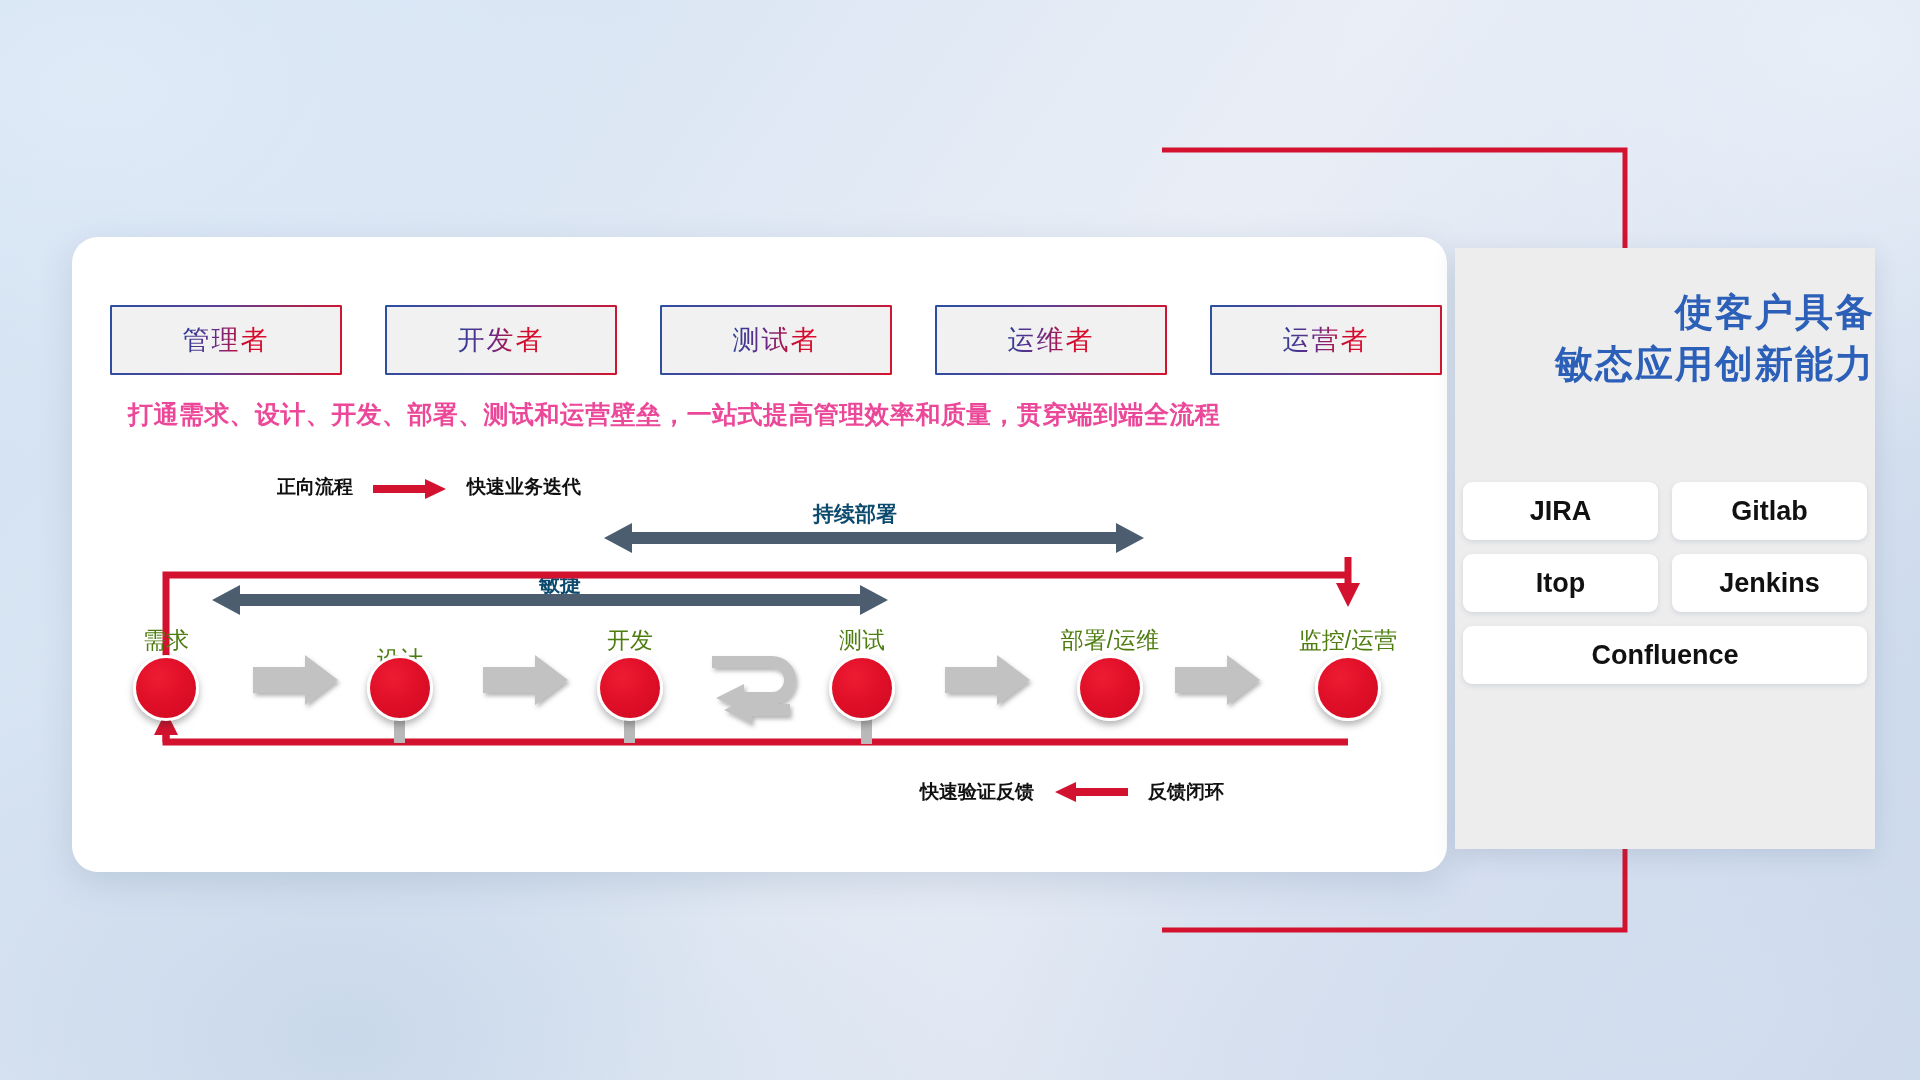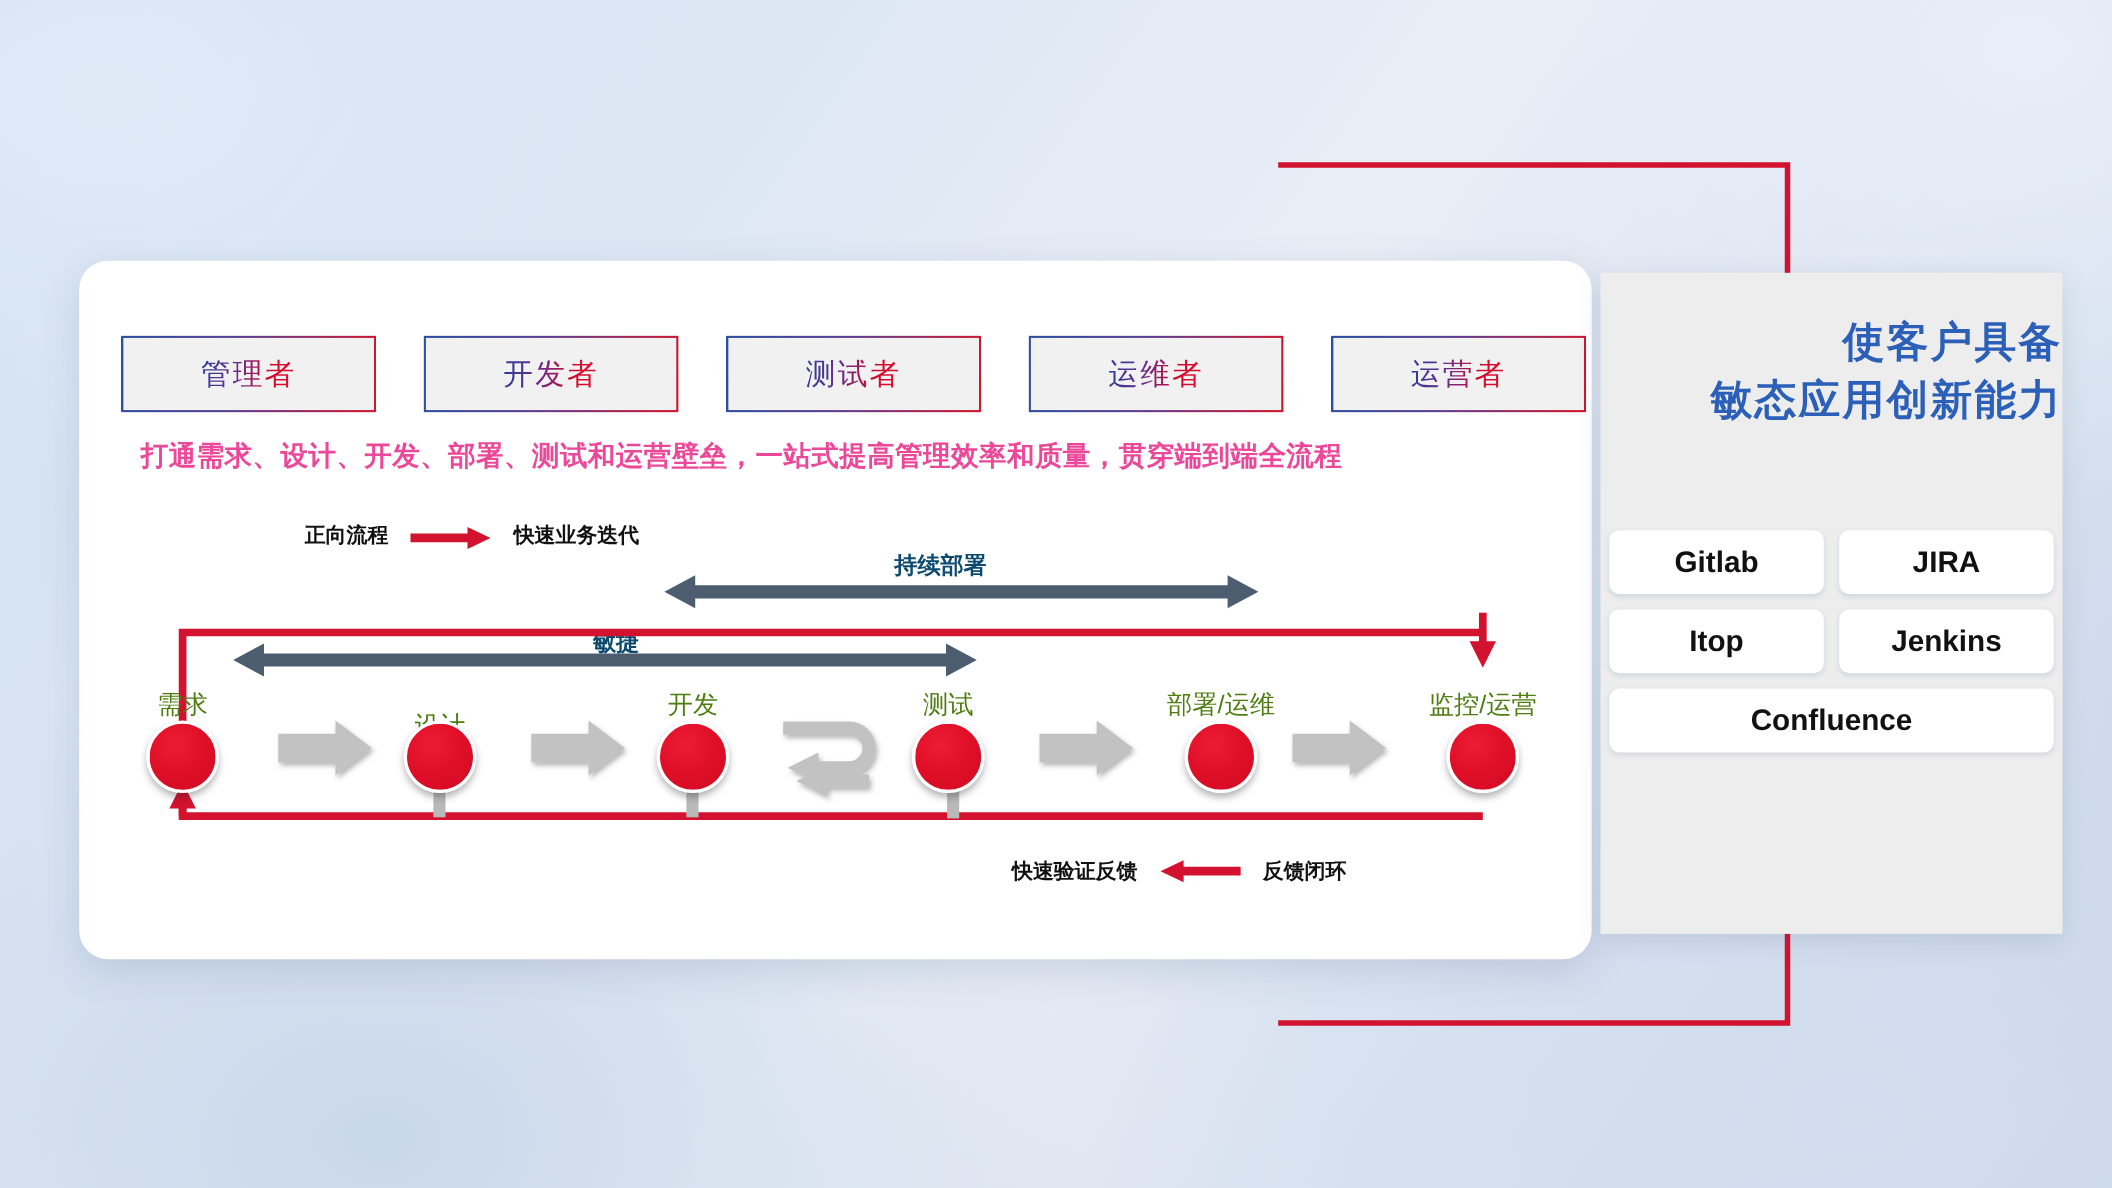--- a/index.html
+++ b/index.html
@@ -209,24 +209,24 @@
   <div class="dot" style="left:1348px; top:655px;"></div>
 
   <div class="panel"></div>
   <div class="panel-title">
     <div>使客户具备</div>
     <div>敏态应用创新能力</div>
   </div>
 
   <div class="tools">
     <div class="tool half">
+      <span>JIRA</span>
+    </div>
+    <div class="tool half">
       <span>Gitlab</span>
-    </div>
-    <div class="tool half">
-      <span>JIRA</span>
     </div>
     <div class="tool half">
       <span>Itop</span>
     </div>
     <div class="tool half">
       <span>Jenkins</span>
     </div>
     <div class="tool full">
       <span>Confluence</span>
     </div>

